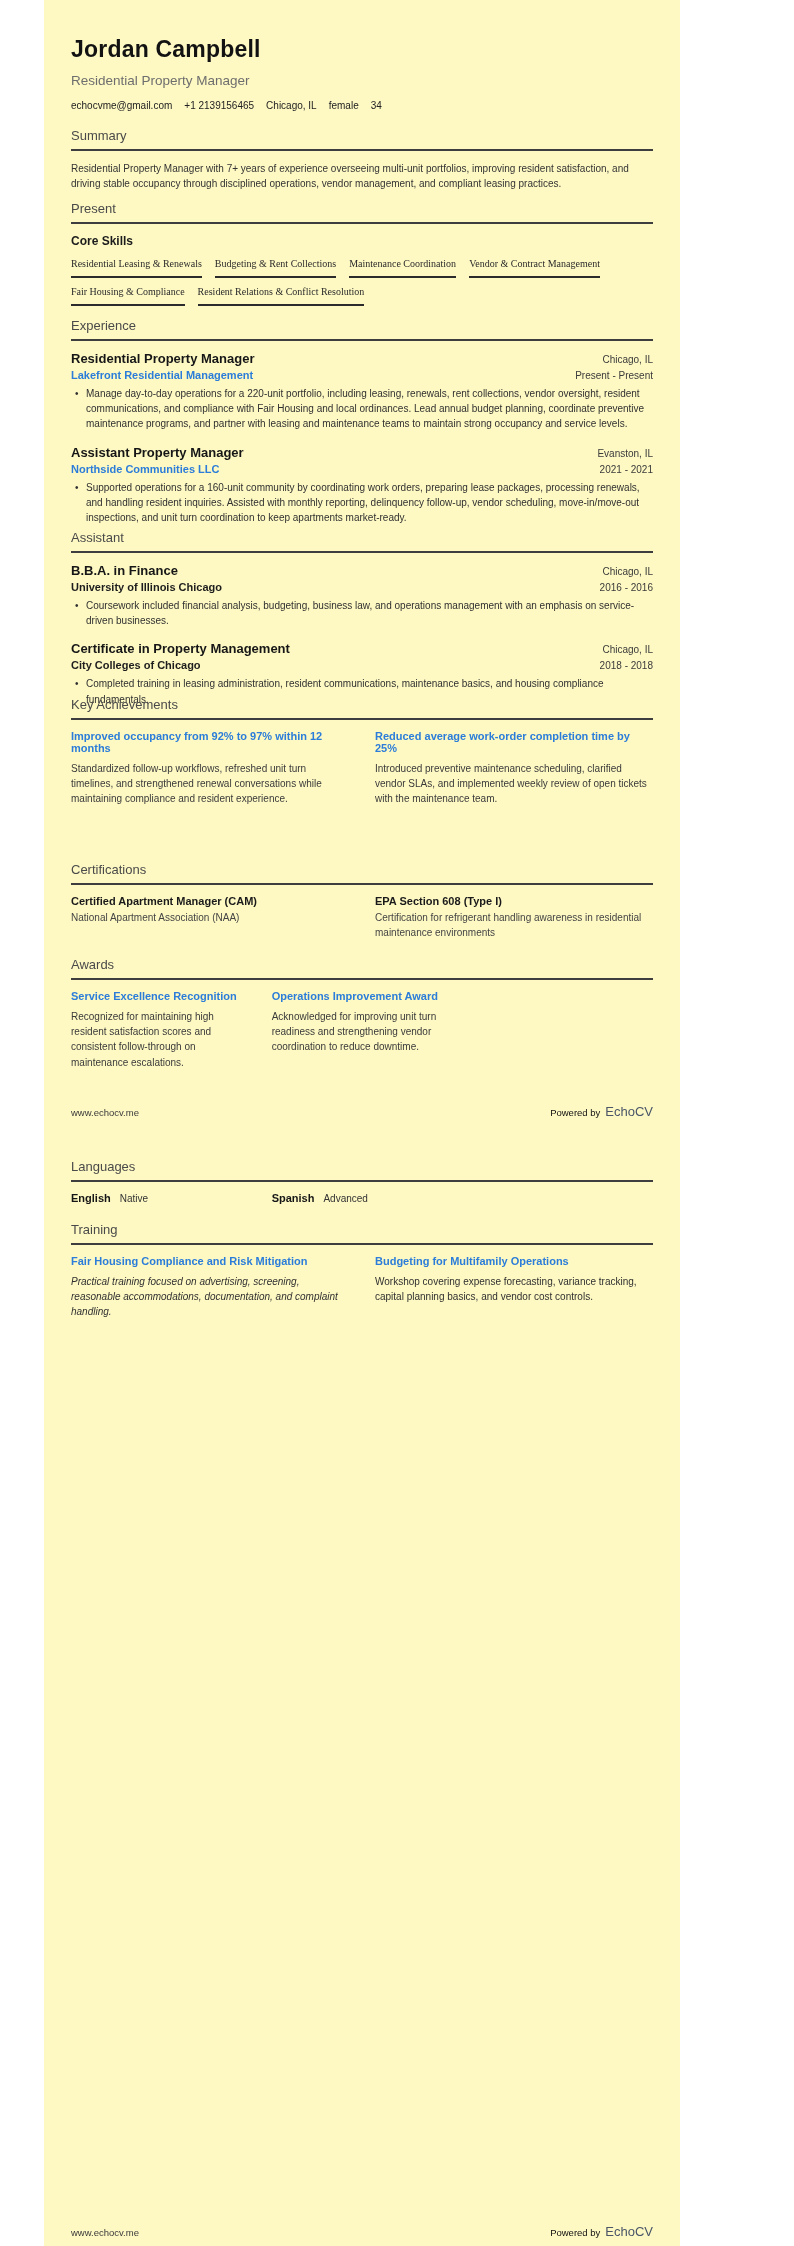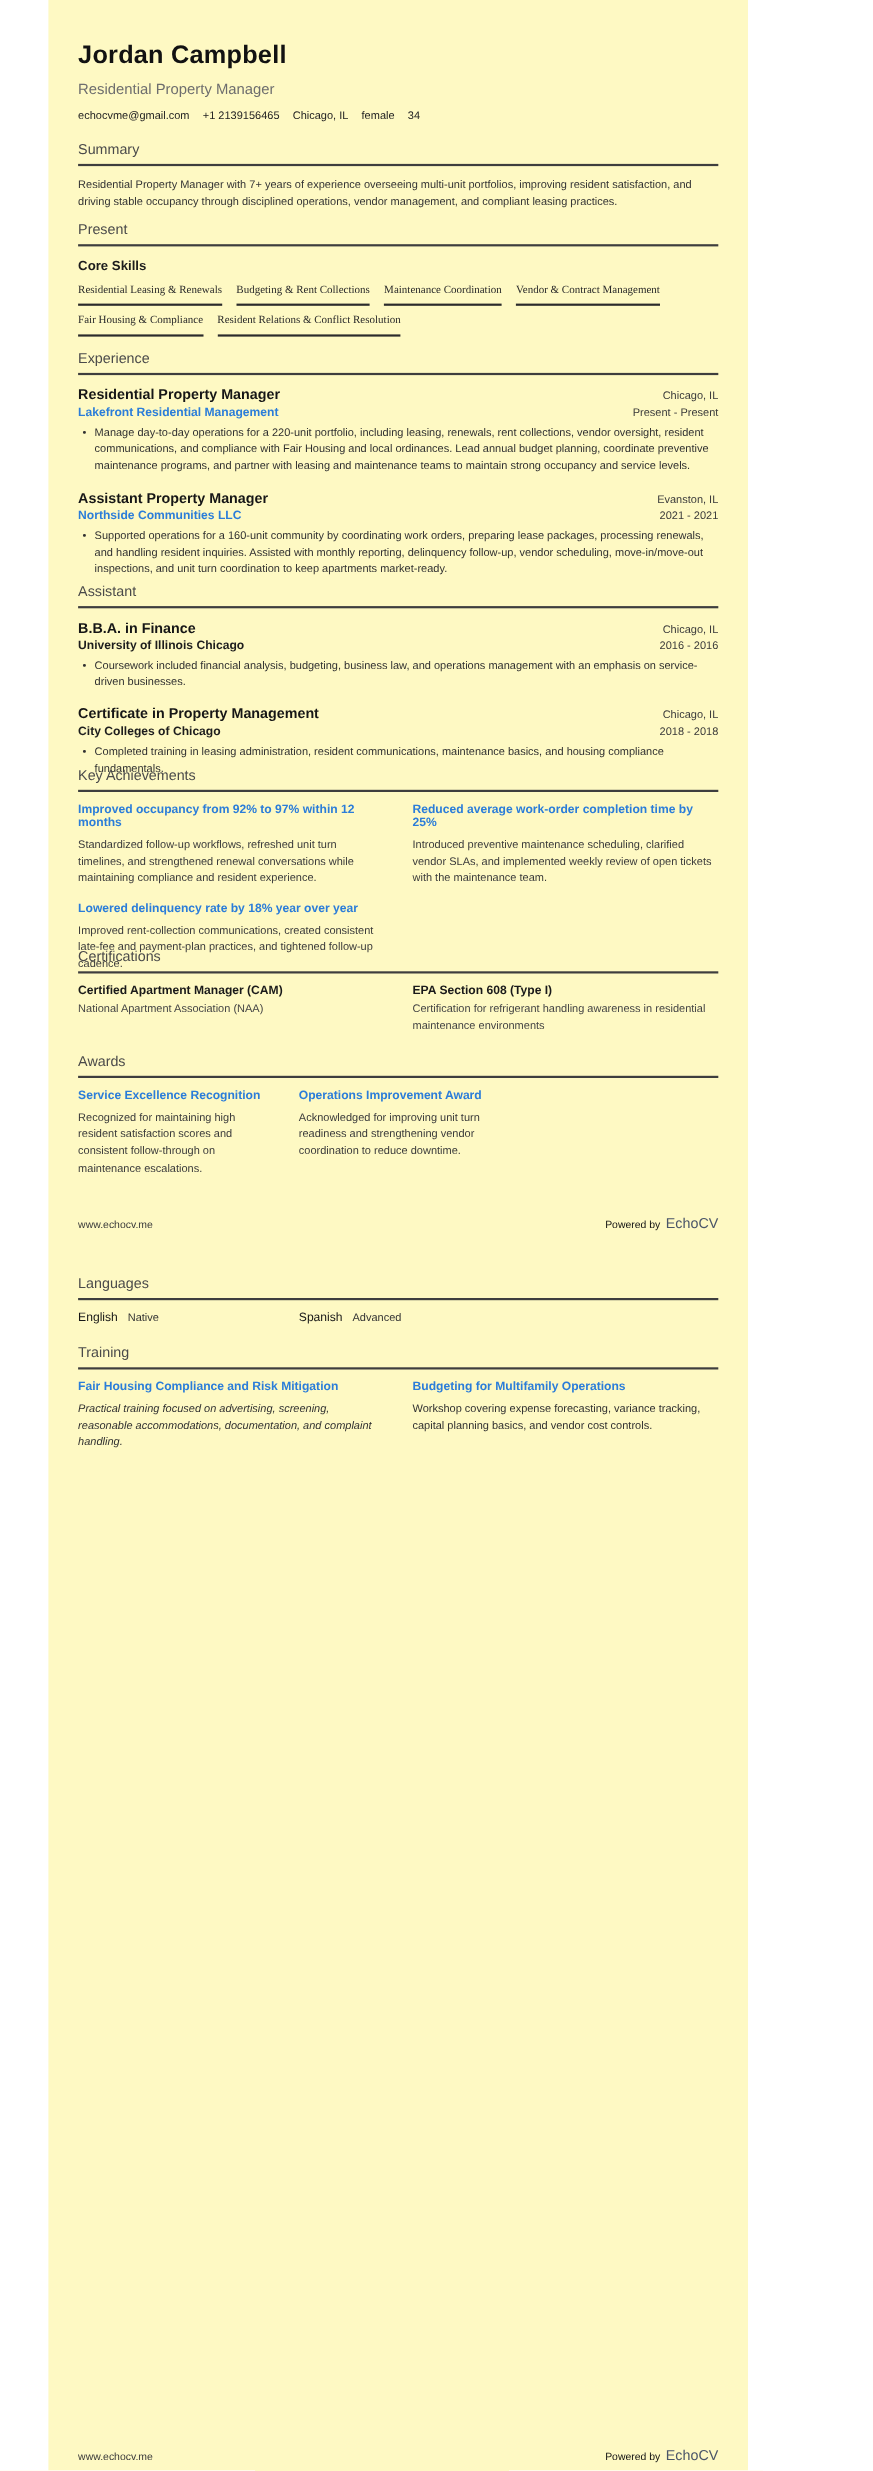--- a/index.html
+++ b/index.html
@@ -57,21 +57,21 @@
   
   .grid2 { display: grid; grid-template-columns: 1fr 1fr; column-gap: 26px; row-gap: 13px; }
   .grid3 { display: grid; grid-template-columns: 1fr 1fr 1fr; column-gap: 20px; }
   .ach-title { font-size: 11px; font-weight: 700; color: #2b7dd9; margin-bottom: 7px; }
   .ach-body { font-size: 10px; color: #3a3a3a; line-height: 1.52; }
   .cert-title { font-size: 11px; font-weight: 700; color: #1a1a1a; margin-bottom: 3px; }
   .cert-sub { font-size: 10px; color: #444; line-height: 1.5; }
 
   
   .lang-item { display: flex; align-items: baseline; gap: 9px; }
-  .lang-name { font-size: 11px; font-weight: 400; color: #161616; }
+  .lang-name { font-size: 11px; font-weight: 700; color: #161616; }
   .lang-level { font-size: 10px; color: #333; }
 
   
   .footer { position: absolute; left: 27px; right: 27px; display: flex; justify-content: space-between; align-items: baseline; gap: 48px; }
   .footer-site { font-size: 9.5px; color: #3a3a3a; text-decoration: none; }
   .powered { font-size: 9.5px; color: #101010; display: flex; align-items: baseline; gap: 5px; }
   .brand { font-size: 13px; color: #4a5568; text-decoration: none; }
 </style>
 </head>
 <body>
@@ -176,24 +176,20 @@
     <div class="sec-head">Key Achievements</div>
     <div class="grid2">
       <div>
         <div class="ach-title">Improved occupancy from 92% to 97% within 12 months</div>
         <div class="ach-body">Standardized follow-up workflows, refreshed unit turn timelines, and strengthened renewal conversations while maintaining compliance and resident experience.</div>
       </div>
       <div>
         <div class="ach-title">Reduced average work-order completion time by 25%</div>
         <div class="ach-body">Introduced preventive maintenance scheduling, clarified vendor SLAs, and implemented weekly review of open tickets with the maintenance team.</div>
       </div>
-      <div>
-        <div class="ach-title">Lowered delinquency rate by 18% year over year</div>
-        <div class="ach-body">Improved rent-collection communications, created consistent late-fee and payment-plan practices, and tightened follow-up cadence.</div>
-      </div>
     </div>
   </div>
 
   <div class="sec" style="top:862px;">
     <div class="sec-head">Certifications</div>
     <div class="grid2">
       <div>
         <div class="cert-title">Certified Apartment Manager (CAM)</div>
         <div class="cert-sub">National Apartment Association (NAA)</div>
       </div>

